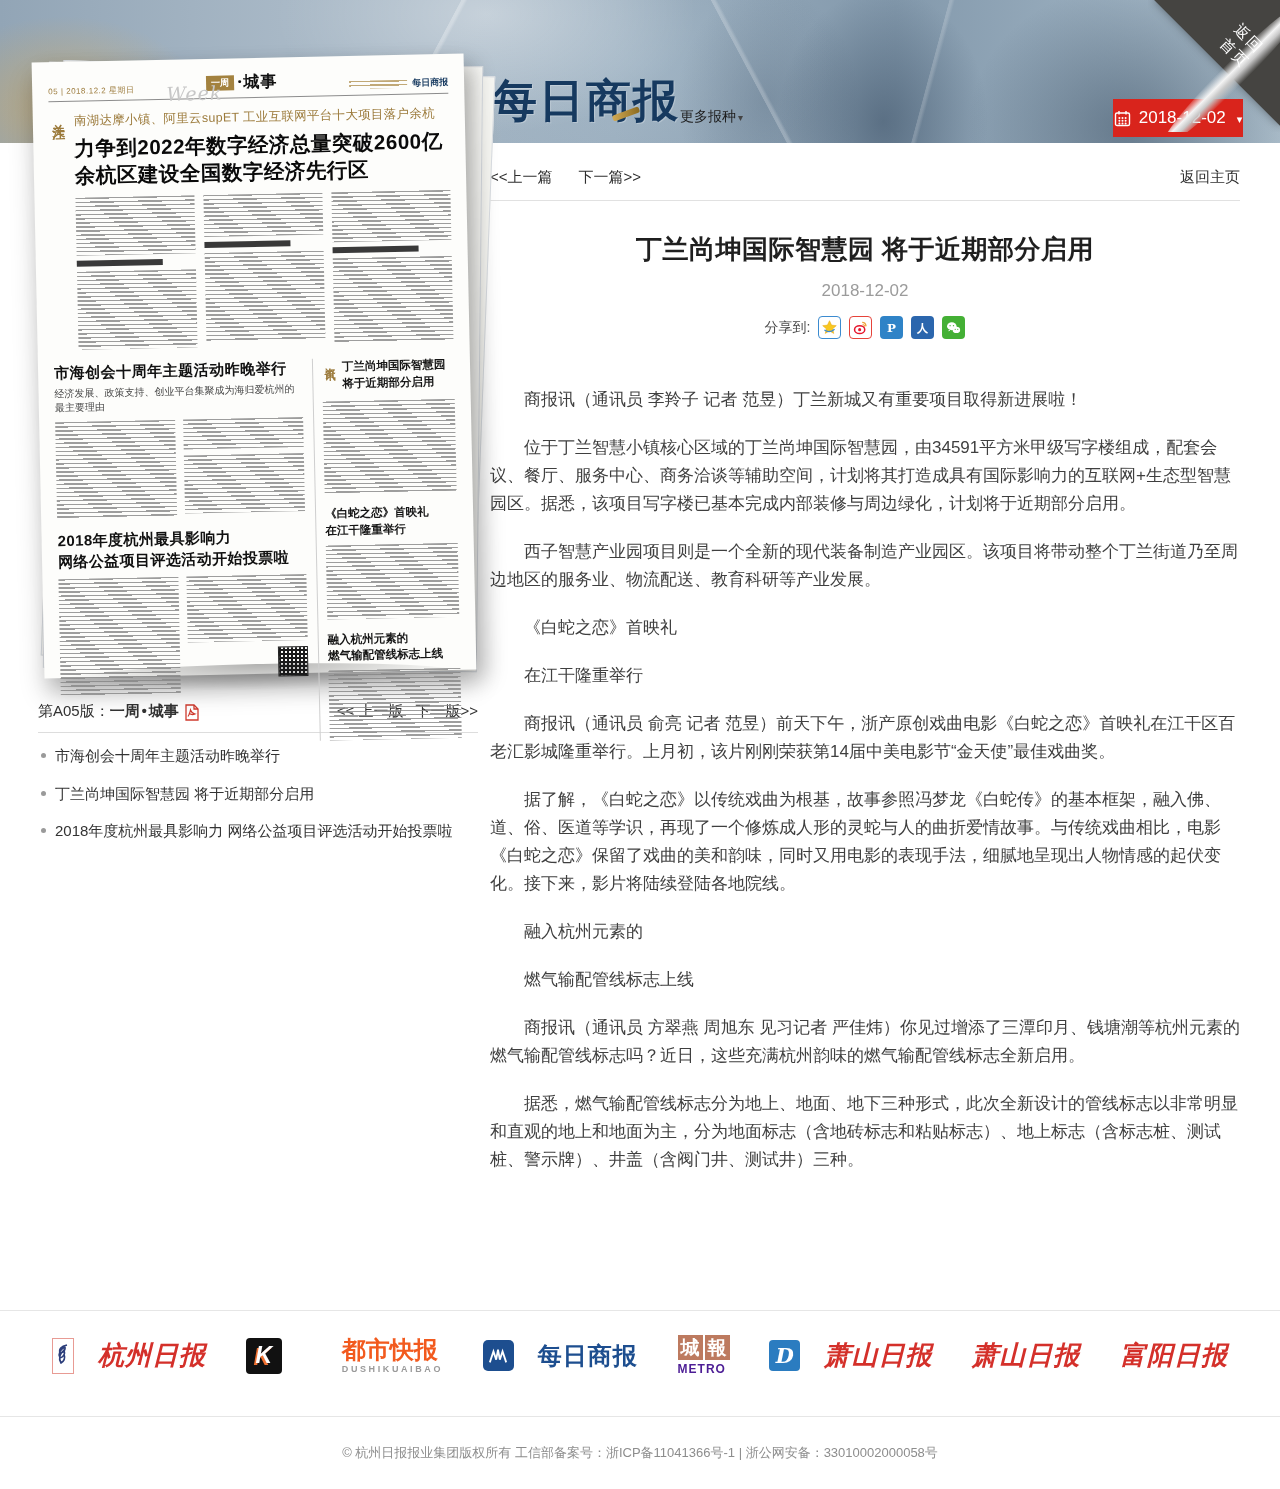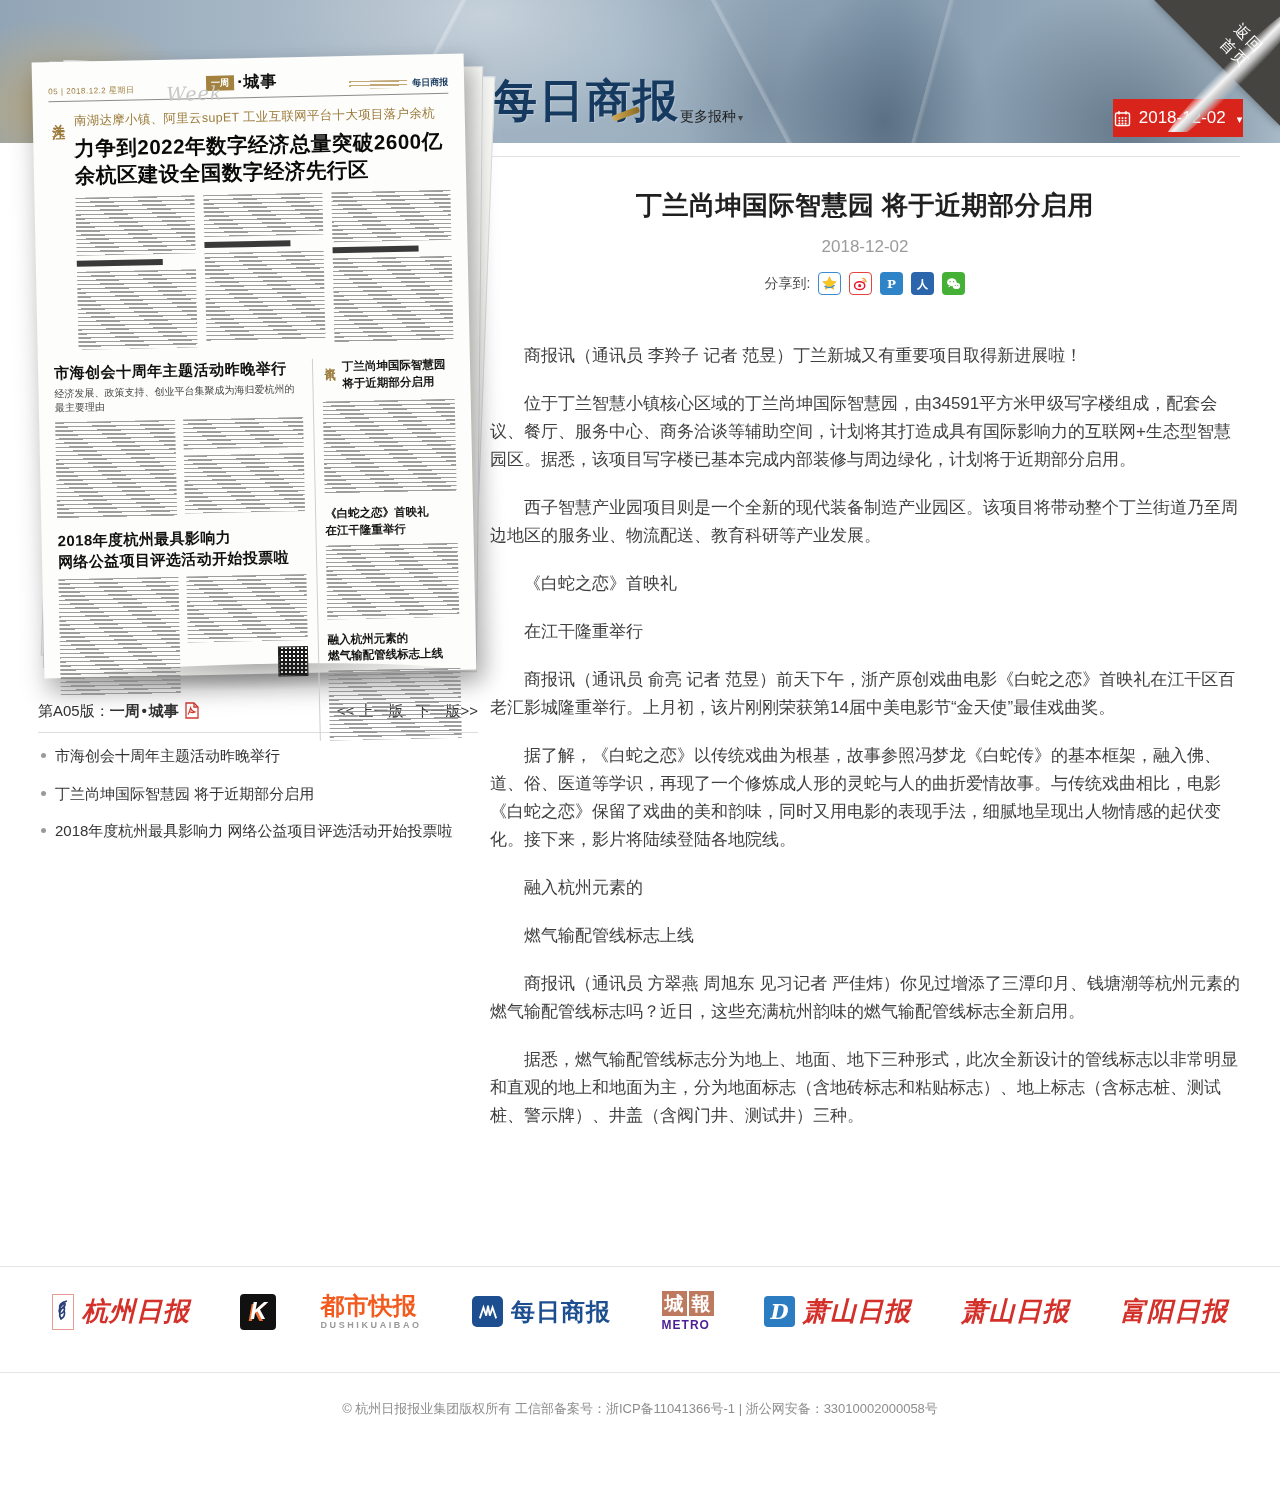--- a/index.html
+++ b/index.html
@@ -139,21 +139,21 @@
 
   .np-sidehead { font-size:11.5px; font-weight:800; color:#161616; line-height:1.45; margin-bottom:6px; }
   .np-sidetop { display:flex; gap:5px; margin-bottom:4px; }
   .np-sidetag { font-size:11px; }
   .qr { width:30px; height:30px; margin:6px 0 0 auto; border:1px solid #222;
         background:
           repeating-linear-gradient(0deg,#1b1b1b 0 2px, transparent 2px 4px),
           repeating-linear-gradient(90deg,#1b1b1b 0 2px, transparent 2px 4px); }
 
   
-  .page-meta { display:flex; align-items:flex-start; margin-top:14px; font-size:15px; color:#333; }
+  .page-meta { display:flex; align-items:flex-end; margin-top:14px; font-size:15px; color:#333; }
   .page-meta .sec { font-weight:bold;font-family:Liberation Mono, monospace; }
   .pdf-icon { margin-left:6px; display:inline-flex; cursor:pointer; }
   .page-meta .spacer { flex:1; }
   .pm-link { cursor:pointer; color:#333; }
   .pm-link + .pm-link { margin-left:12px; }
   .left-divider { border-top:1px solid #ddd; margin:11px 0 2px; }
   ul.links { list-style:none; margin-top:10px; }
   ul.links li { position:relative; padding-left:17px; font-size:15px; line-height:1.7;
                 margin-bottom:12px; color:#333; cursor:pointer; }
   ul.links li::before { content:''; position:absolute; left:3px; top:10px; width:5px; height:5px;
@@ -172,21 +172,21 @@
            margin-top:15px; font-size:14px; color:#4a4a4a; }
   .sicon { width:23px; height:23px; border-radius:4px; display:inline-flex;
            align-items:center; justify-content:center; cursor:pointer; }
   .a-body { margin-top:47px; font-size:17px; line-height:28px; color:#3f3f3f; }
   .a-body p { margin:0 0 20px; text-indent:2em; }
 
   
   .footer { margin-top:116px; border-top:1px solid #e6e6e6; }
   .logo-row { display:flex; justify-content:space-between; align-items:center;
               padding:24px 52px 20px; }
-  .flogo { display:flex; align-items:center; gap:8px; cursor:pointer; }
+  .flogo { display:flex; align-items:center; gap:24px; cursor:pointer; }
   .cal-red { font-family:"DejaVu Serif","Liberation Serif",serif; font-weight:bold;
              font-style:italic; color:#d4302a; font-size:26px; letter-spacing:1px; white-space:nowrap; }
   .hz-box { width:22px; height:36px; border:1px solid #e89b94; background:#fff;
             display:flex; align-items:center; justify-content:center; }
   .k-box { width:36px; height:36px; background:#111; border-radius:4px;
            display:flex; align-items:center; justify-content:center; }
   .k-box span { color:#fff; font-weight:900; font-size:23px; font-style:italic;
                 text-shadow:-2px 2px 0 #f07030; }
   .dushi-txt-wrap { display:flex; flex-direction:column; line-height:1;margin-left:36px; }
   .dushi-txt { color:#f25a1e; font-weight:900; font-size:24px; }
@@ -367,20 +367,25 @@
     </div>
     <div class="left-divider"></div>
     <ul class="links">
       <li><span>市海创会十周年主题活动昨晚举行</span></li>
       <li><span>丁兰尚坤国际智慧园 将于近期部分启用</span></li>
       <li><span>2018年度杭州最具影响力 网络公益项目评选活动开始投票啦</span></li>
     </ul>
   </aside>
 
   <main class="right-col">
+    <div class="article-nav">
+      <span class="nav-prev">&lt;&lt;上一篇</span>
+      <span class="nav-next">下一篇&gt;&gt;</span>
+      <span class="nav-home">返回主页</span>
+    </div>
     <div class="right-divider"></div>
 
     <h1 class="a-title">丁兰尚坤国际智慧园 将于近期部分启用</h1>
     <div class="a-date">2018-12-02</div>
 
     <div class="share">
       <span>分享到:</span>
       <span class="sicon" style="background:#fff; border:1.5px solid #3b8bd0;">
         <svg width="17" height="17" viewBox="0 0 20 20">
             <polygon points="10,2 12.4,7.2 18,7.8 13.8,11.5 15,17 10,14 5,17 6.2,11.5 2,7.8 7.6,7.2" fill="#f8c821" stroke="#e8a40f" stroke-width="0.6"></polygon>

